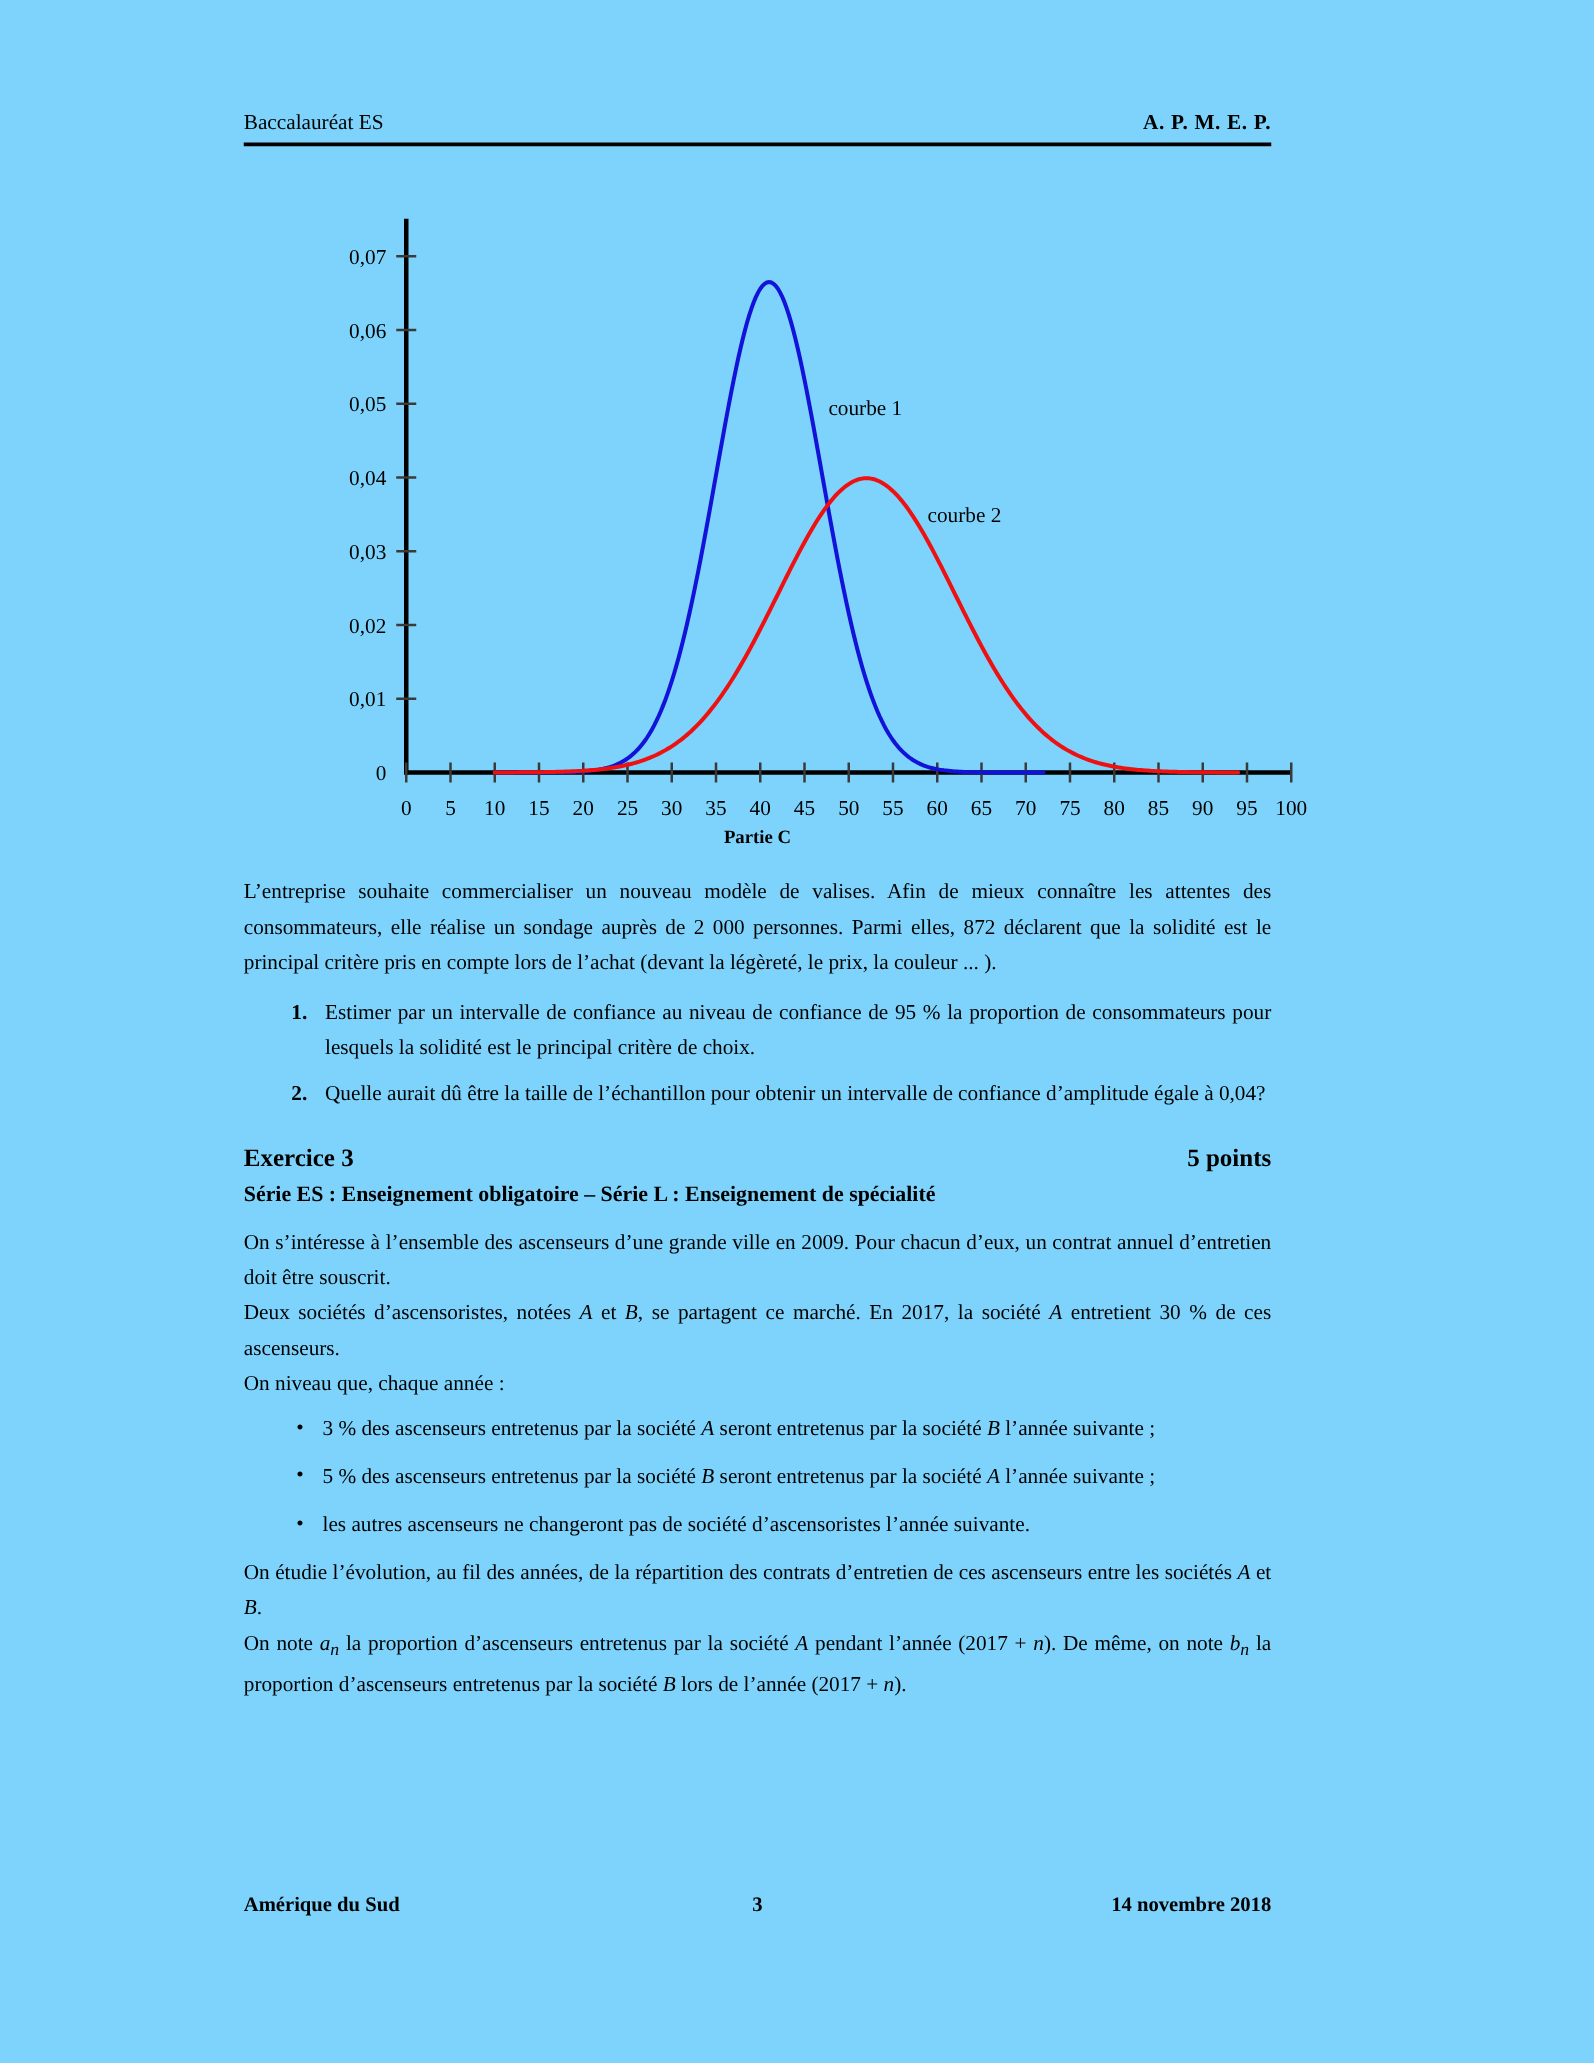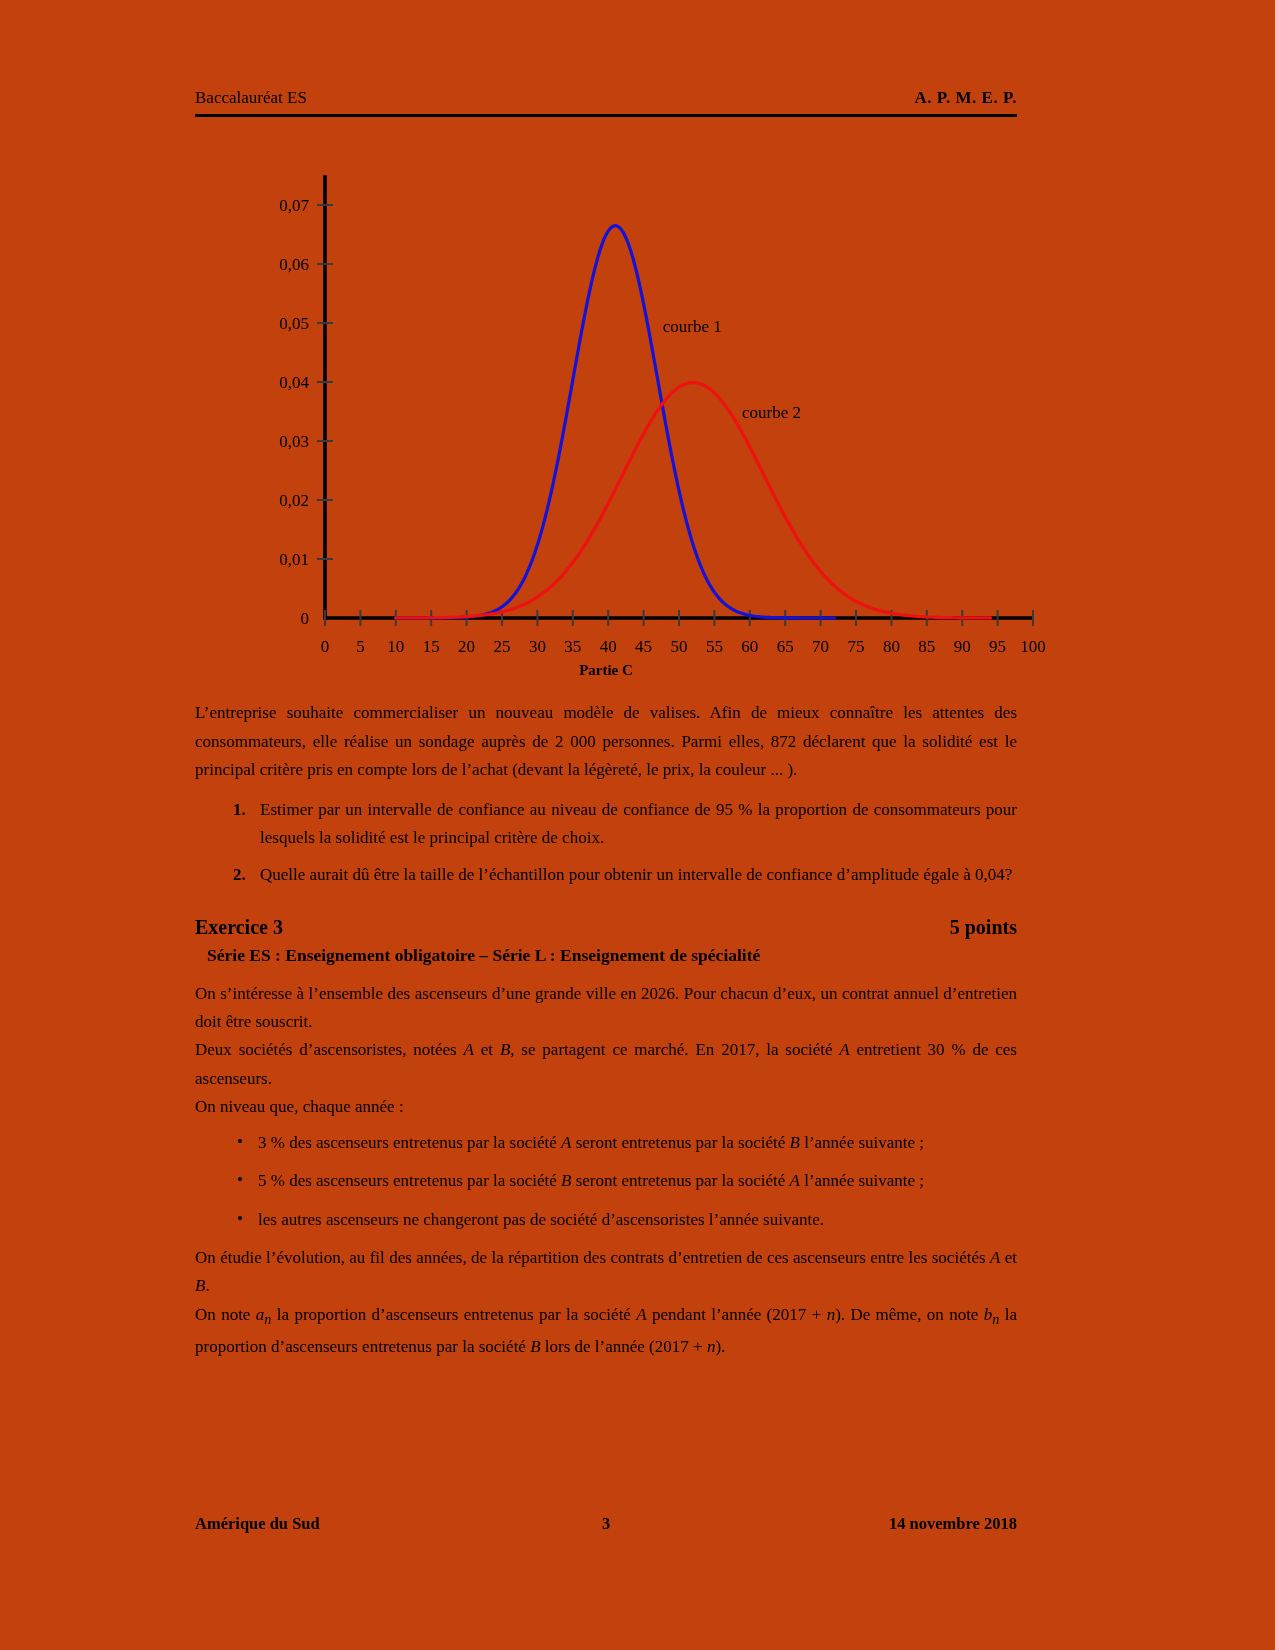--- a/index.html
+++ b/index.html
@@ -1,17 +1,17 @@
 <!DOCTYPE html>
 <html><head>
 <meta charset="utf-8">
 <style>
   html,body{margin:0;padding:0;background:#ffffff;}
   .page{
-    position:relative;width:1275px;height:1650px;background:#c2410c;
+    position:relative;width:1275px;height:1650px;background:#7dd3fc;
     font-family:"Liberation Serif", serif;color:#000;overflow:hidden;
   }
   
   .header{position:absolute;left:195px;top:88px;width:822px;display:flex;
     justify-content:space-between;align-items:baseline;}
   .header-left{font-size:17px;}
   .header-right{font-size:17px;font-weight:bold;letter-spacing:.5px;}
   .header-rule{position:absolute;left:195px;top:114px;width:822px;height:3px;background:#000;}
   
   .chart{position:absolute;left:240px;top:158px;width:810px;height:500px;}
@@ -19,21 +19,21 @@
   .chart text{font-family:"Liberation Serif", serif;font-size:17px;fill:#000;}
   
   .content{position:absolute;left:195px;top:656px;width:822px;
     font-size:17px;line-height:28.3px;text-align:justify;}
   .part-heading{font-weight:bold;font-size:15px;margin:0 0 15px 0;text-align:center;}
   .intro{margin:0 0 12px 0;}
   .enum-item{position:relative;padding-left:65px;margin:0 0 8px 0;}
   .enum-num{position:absolute;left:38px;top:0;font-weight:bold;}
   .ex-head{display:flex;justify-content:space-between;font-weight:bold;
     font-size:20px;margin:24px 0 0 0;}
-  .ex-sub{font-weight:bold;font-size:17.5px;margin:0 0 10px 12px;text-align:left;}
+  .ex-sub{font-weight:bold;font-size:17.5px;margin:0 0 10px 0;text-align:left;}
   .para{margin:0;}
   .bullets{margin:4px 0 2px 0;}
   .bullet-item{position:relative;padding-left:63px;margin:8px 0 10px 0;}
   .bullet-marker{position:absolute;left:42px;top:-1px;}
   
   .footer{position:absolute;left:195px;top:1514px;width:822px;display:flex;font-size:16.5px;font-weight:bold;}
   .footer span{flex:1;}
   .footer .f-center{text-align:center;}
   .footer .f-right{text-align:right;}
 </style>
@@ -131,21 +131,21 @@
         <span>Quelle aurait dû être la taille de l’échantillon pour obtenir un intervalle de confiance d’amplitude égale à 0,04?</span>
       </div>
     </div>
 
     <div class="ex-head">
       <span>Exercice 3</span>
       <span>5 points</span>
     </div>
     <p class="ex-sub">Série ES : Enseignement obligatoire – Série L : Enseignement de spécialité</p>
 
-    <p class="para">On s’intéresse à l’ensemble des ascenseurs d’une grande ville en 2026. Pour chacun d’eux, un contrat annuel d’entretien doit être souscrit.</p>
+    <p class="para">On s’intéresse à l’ensemble des ascenseurs d’une grande ville en 2009. Pour chacun d’eux, un contrat annuel d’entretien doit être souscrit.</p>
     <p class="para">Deux sociétés d’ascensoristes, notées <i>A</i> et <i>B</i>, se partagent ce marché. En 2017, la société <i>A</i> entretient 30 % de ces ascenseurs.</p>
     <p class="para">On niveau que, chaque année :</p>
 
     <div class="bullets">
       <div class="bullet-item">
         <span class="bullet-marker">•</span>
         <span>3 % des ascenseurs entretenus par la société <i>A</i> seront entretenus par la société <i>B</i> l’année suivante ;</span>
       </div>
       <div class="bullet-item">
         <span class="bullet-marker">•</span>

